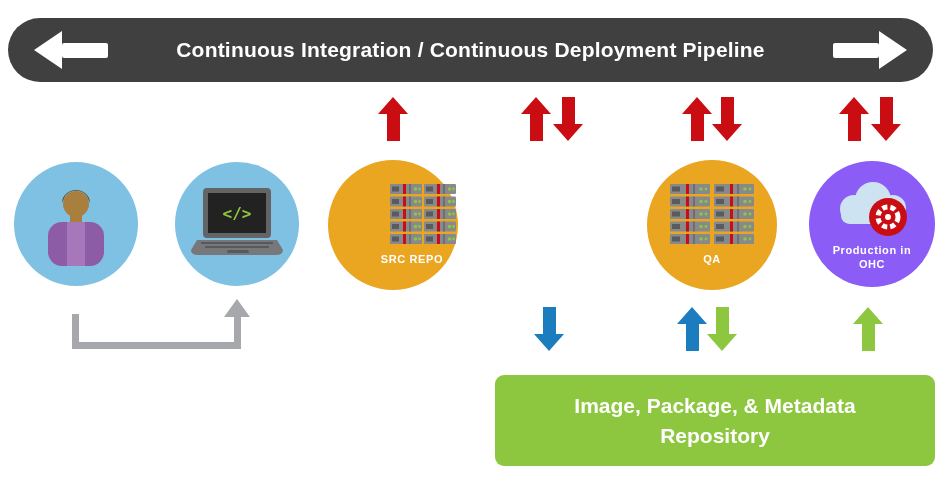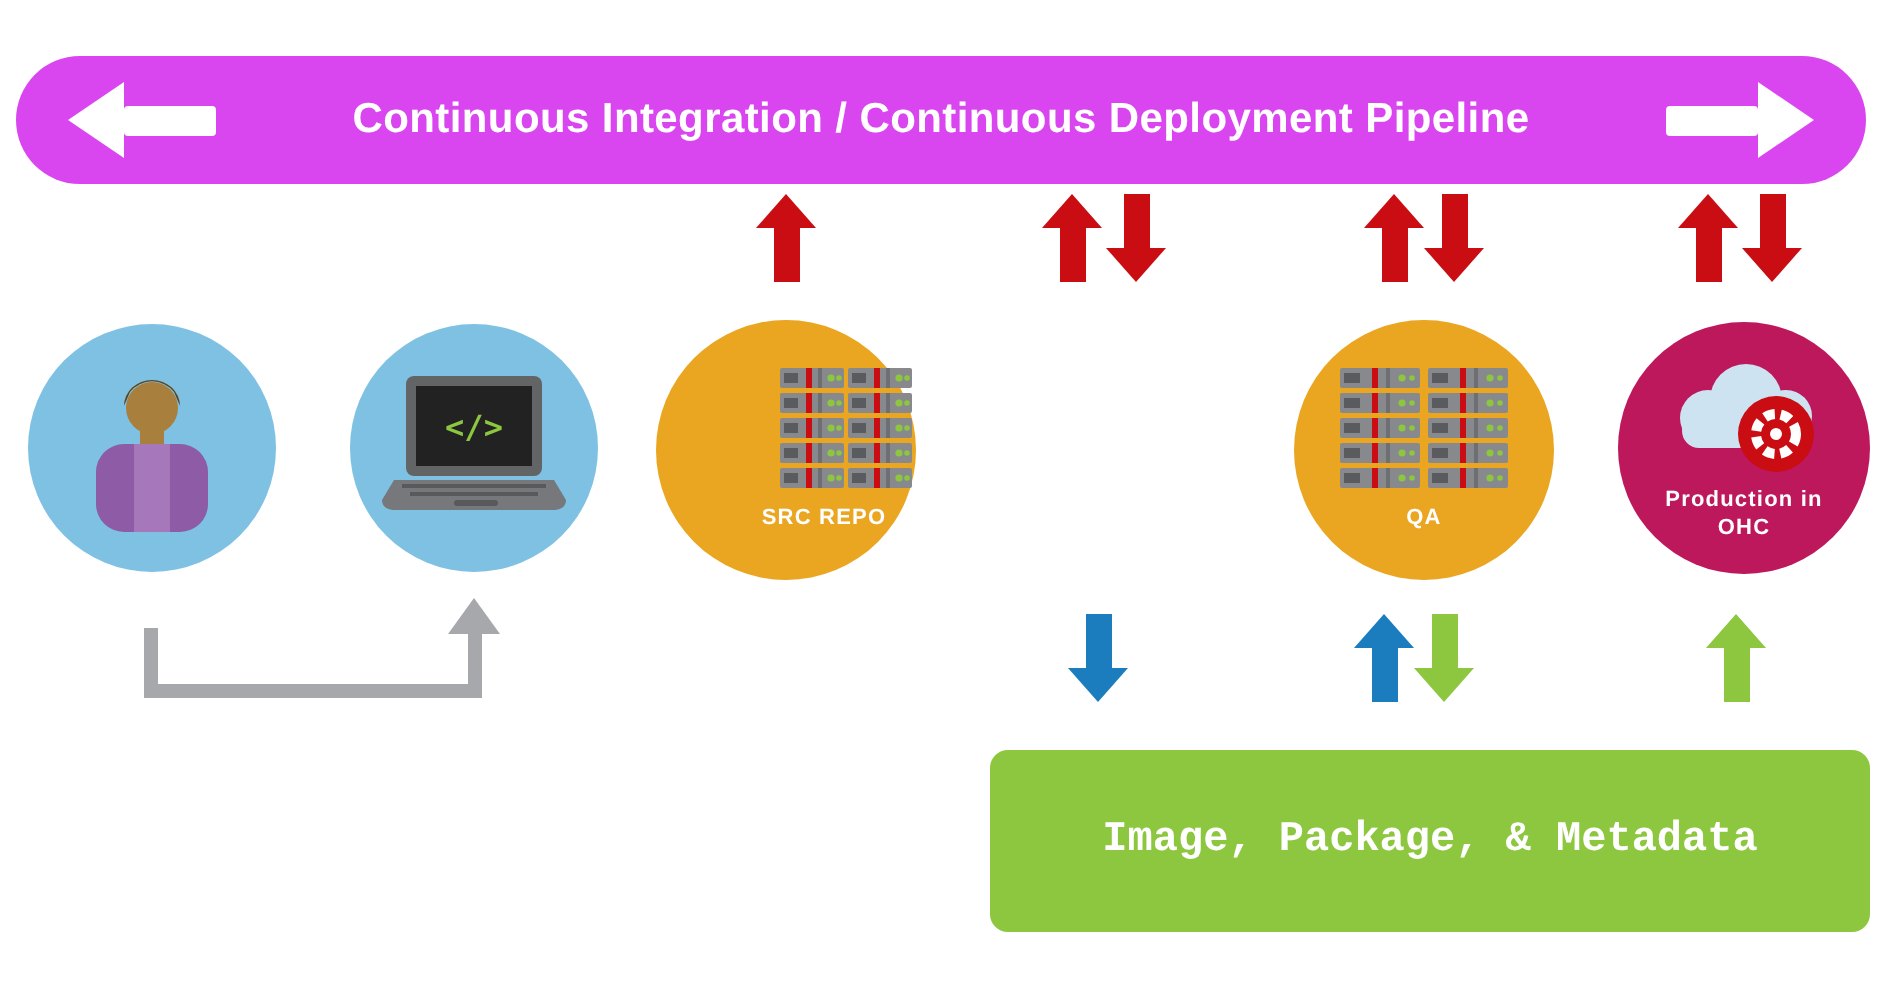--- a/index.html
+++ b/index.html
@@ -4,43 +4,43 @@
 <style>
   html,body { margin:0; padding:0; }
   body {
     width:941px; height:500px; background:#ffffff; position:relative;
     overflow:hidden; font-family:"Liberation Sans", sans-serif;
   }
   .stage { position:absolute; inset:0; width:941px; height:500px; }
 
   
   .banner {
-    position:absolute; left:8px; top:28px; width:925px; height:64px;
-    background:#d946ef; border-radius:32px;
+    position:absolute; left:8px; top:18px; width:925px; height:64px;
+    background:#404040; border-radius:32px;
     display:flex; align-items:center; justify-content:center;
   }
   .banner-title { color:#ffffff; font-size:21px; font-weight:bold; letter-spacing:0.2px; }
   .banner-arrow { position:absolute; top:50%; transform:translateY(-50%); display:flex; align-items:center; }
   .banner-arrow.left  { left:26px; }
   .banner-arrow.right { right:26px; }
   .tri-left  { width:0; height:0; border-top:19px solid transparent; border-bottom:19px solid transparent; border-right:28px solid #ffffff; }
   .tri-right { width:0; height:0; border-top:19px solid transparent; border-bottom:19px solid transparent; border-left:28px solid #ffffff; }
   .bshaft { width:46px; height:15px; background:#ffffff; border-radius:2px; }
 
   
   .circle {
     position:absolute; border-radius:50%;
     display:flex; flex-direction:column; align-items:center; justify-content:center;
   }
   .c-person { left:14px;  top:162px; width:124px; height:124px; background:#7fc1e3; }
   .c-laptop { left:175px; top:162px; width:124px; height:124px; background:#7fc1e3; }
   .c-src    { left:328px; top:160px; width:130px; height:130px; background:#eaa521;align-items:flex-end; }
   .c-dev    { left:487px; top:160px; width:130px; height:130px; background:#eaa521; }
   .c-qa     { left:647px; top:160px; width:130px; height:130px; background:#eaa521; }
-  .c-prod   { left:809px; top:161px; width:126px; height:126px; background:#be185d; }
+  .c-prod   { left:809px; top:161px; width:126px; height:126px; background:#8b5cf6; }
   .node-label {
     color:#ffffff; font-weight:bold; font-size:11px; letter-spacing:0.6px;
     text-align:center; margin-top:8px; width:92px; line-height:1.3;
   }
   .c-prod .node-label { margin-top:2px; }
 
   
   .arrow { position:absolute; width:30px; display:flex; flex-direction:column; align-items:center; }
   .a-head-up   { width:0; height:0; border-left:15px solid transparent; border-right:15px solid transparent; border-bottom:17px solid currentColor; }
   .a-head-down { width:0; height:0; border-left:15px solid transparent; border-right:15px solid transparent; border-top:17px solid currentColor; }
@@ -58,21 +58,21 @@
     position:absolute; left:224px; top:299px; width:0; height:0;
     border-left:13px solid transparent; border-right:13px solid transparent;
     border-bottom:18px solid #a6a8ab;
   }
 
   
   .repo {
     position:absolute; left:495px; top:375px; width:440px; height:91px;
     background:#8dc63f; border-radius:9px;
     display:flex; flex-direction:column; align-items:center; justify-content:center;
-    color:#ffffff; font-weight:bold; font-size:21px; line-height:1.4; text-align:center;font-family:Liberation Mono, monospace;
+    color:#ffffff; font-weight:bold; font-size:21px; line-height:1.4; text-align:center;
   }
 
   .defs-holder { position:absolute; width:0; height:0; overflow:hidden; }
 </style>
 </head>
 <body>
 
 <svg class="defs-holder" aria-hidden="true">
   <defs>
     <g id="srv-row">
@@ -231,15 +231,16 @@
     <span class="a-shaft"></span>
       <span class="a-head-down"></span>
   </div>
   <div class="arrow green" style="left:853px; top:307px;">
     <span class="a-head-up"></span>
       <span class="a-shaft"></span>
   </div>
 
   <div class="repo">
     <span>Image, Package, &amp; Metadata</span>
+    <span>Repository</span>
   </div>
 
 </div>
 
 </body></html>

